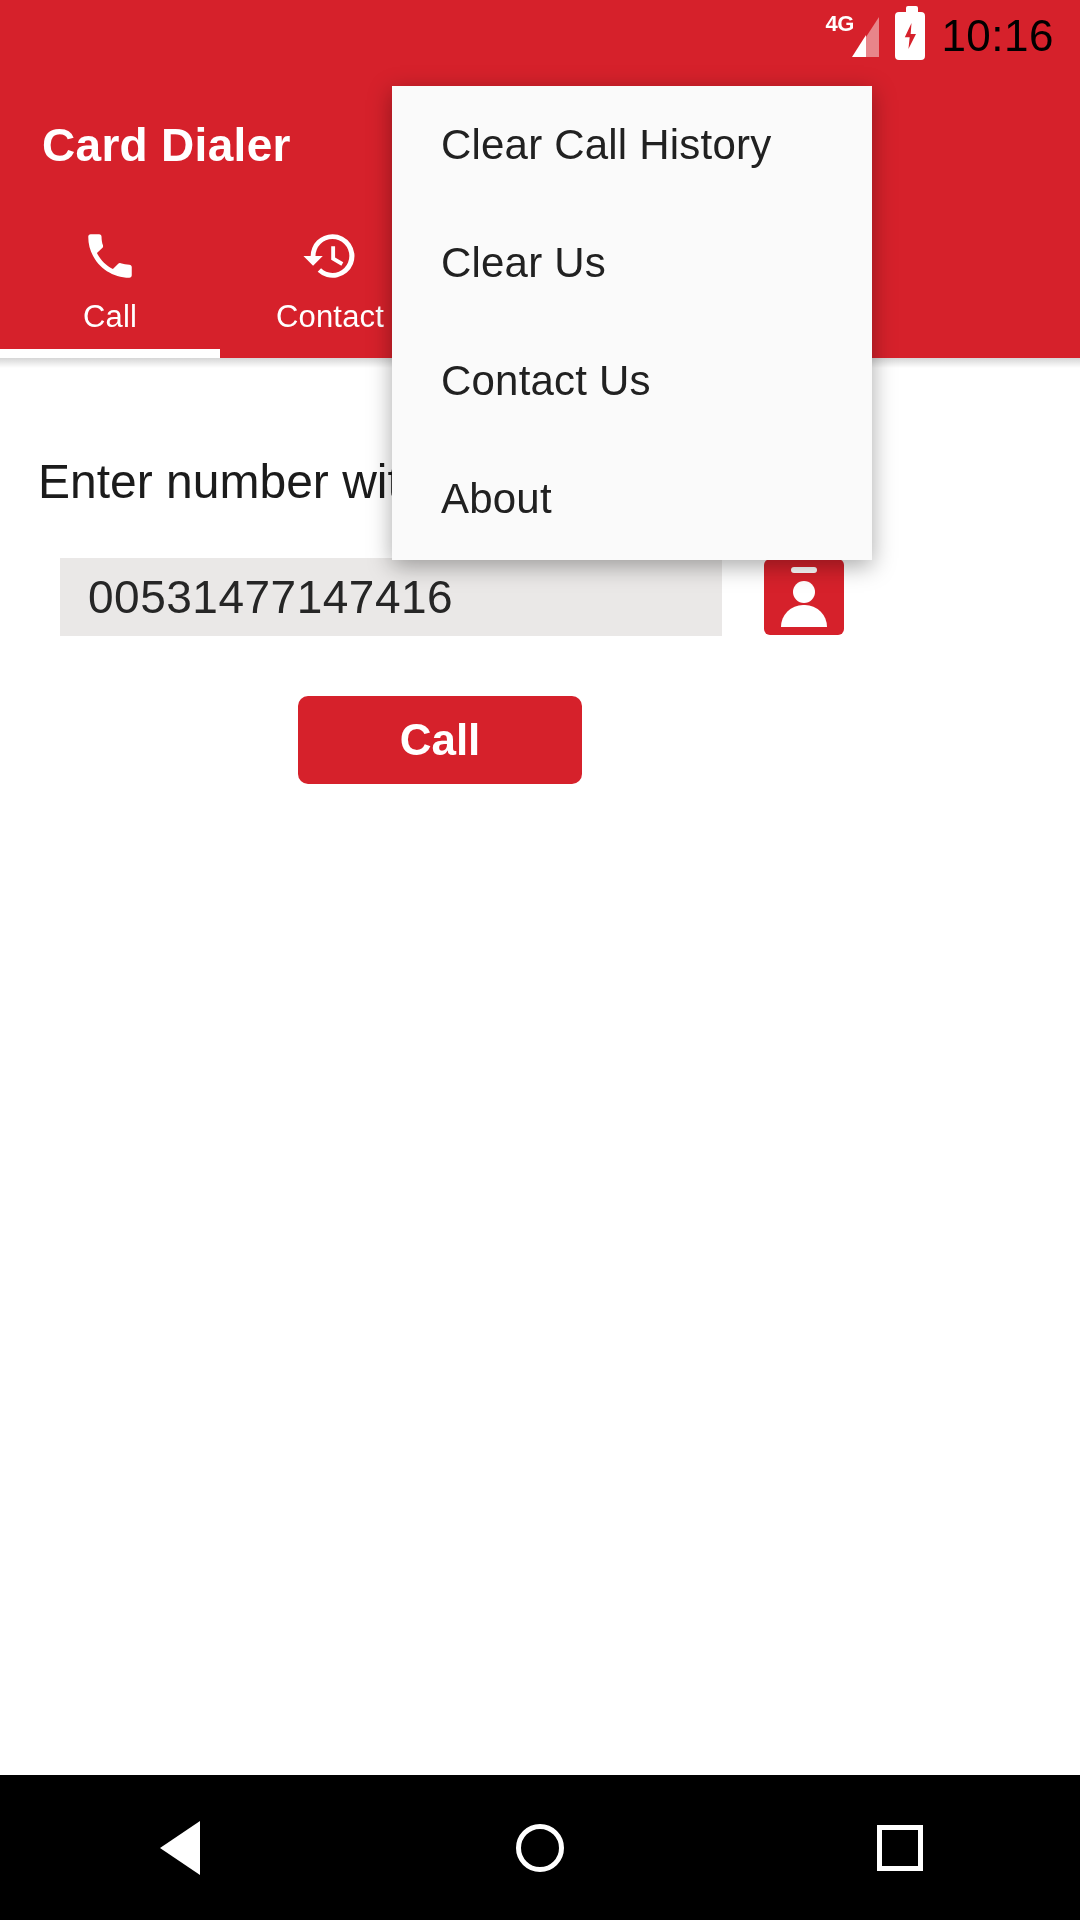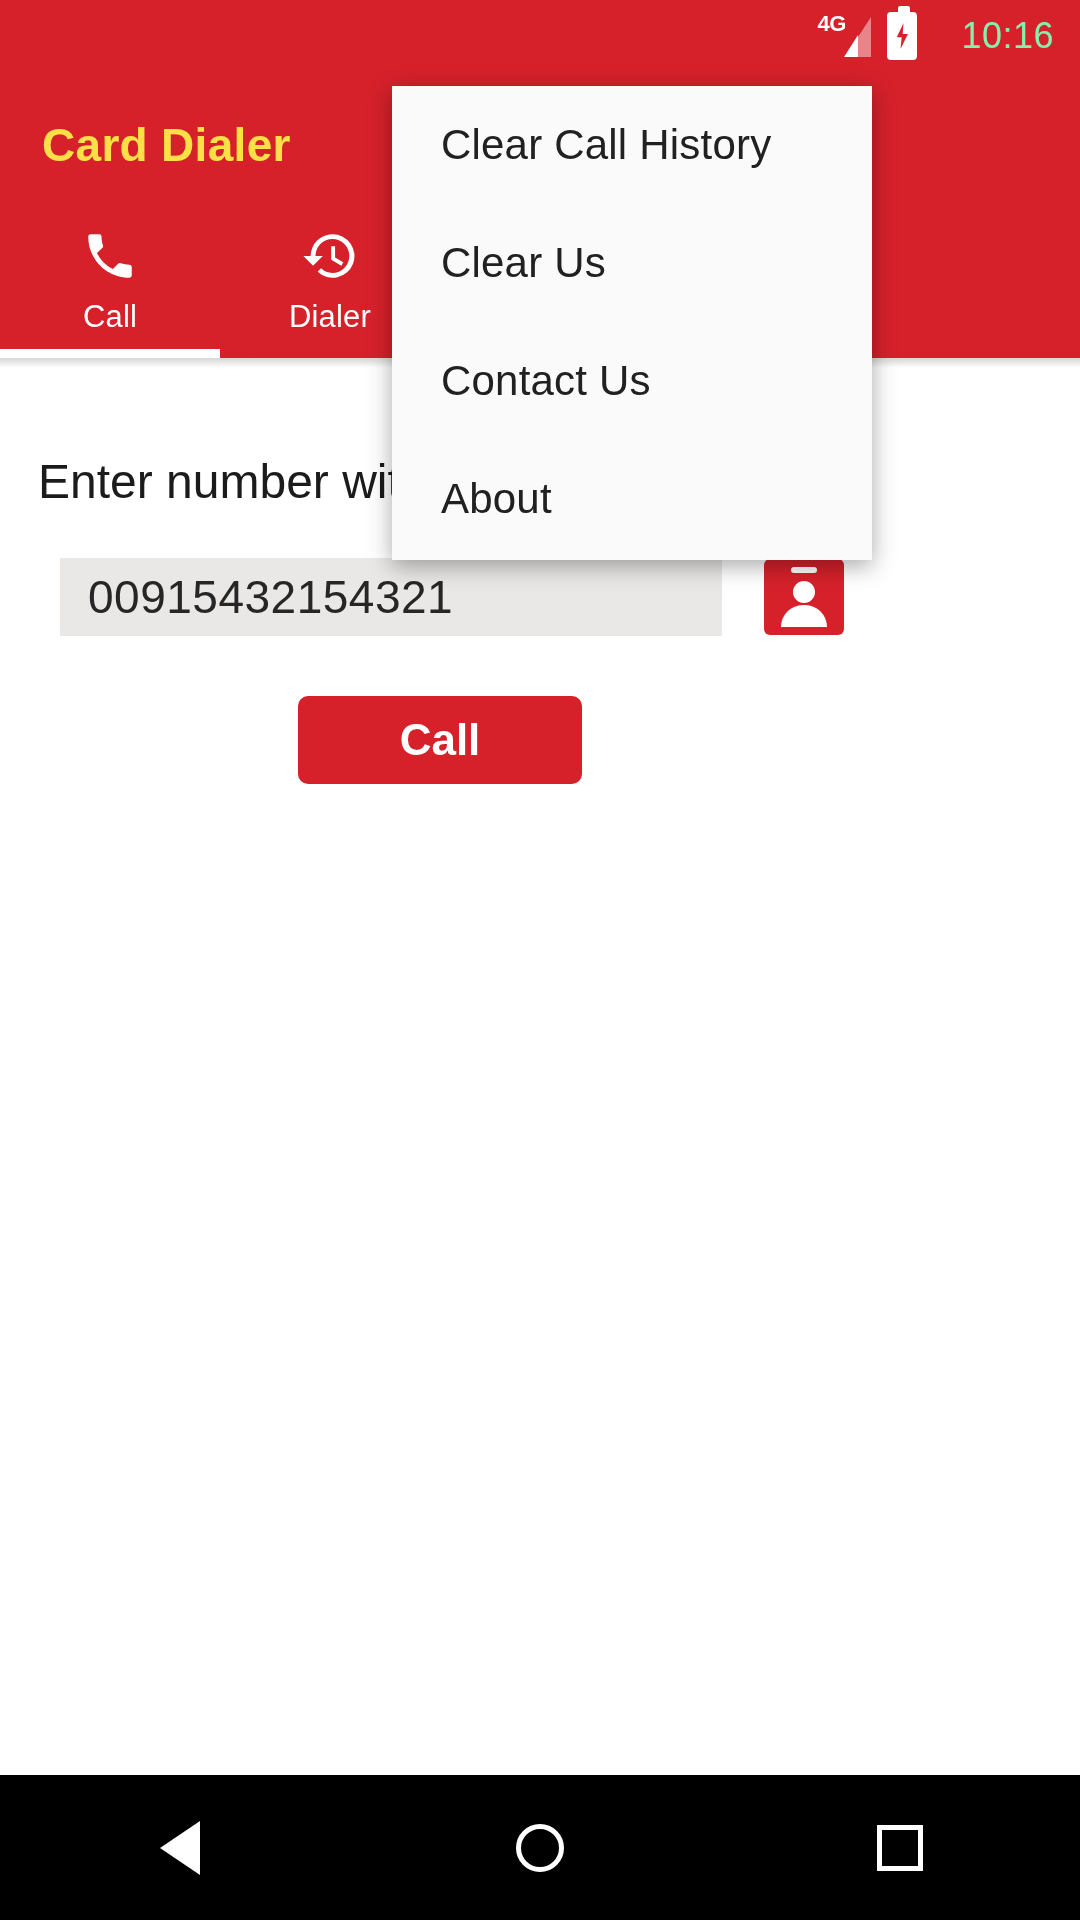--- a/index.html
+++ b/index.html
@@ -60,28 +60,28 @@
     width:12px; height:6px; background:#ffffff; border-radius:2px 2px 0 0;
   }
   .bolt {
     position:absolute; left:50%; top:50%;
     transform:translate(-50%,-50%);
     width:14px; height:26px;
     background:#d6212b;
     clip-path:polygon(58% 0%, 10% 55%, 45% 55%, 36% 100%, 90% 42%, 52% 42%);
   }
   .clock {
-    font-size:36px; color:#86efac; font-weight:500;
-    line-height:44px; letter-spacing:0.5px;margin-left:28px;
+    font-size:44px; color:#000000; font-weight:500;
+    line-height:44px; letter-spacing:0.5px;
   }
 
   
   .app-title {
     position:absolute; left:42px; top:118px;
-    font-size:46px; font-weight:bold; color:#fde047;
+    font-size:46px; font-weight:bold; color:#ffffff;
     letter-spacing:0.3px;
   }
 
   
   .tabs {
     position:absolute; left:0; top:215px;
     width:1080px; height:143px;
     display:flex;
   }
   .tab {
@@ -258,34 +258,34 @@
         <span class="tab-underline"></span>
       </div>
 
       <div class="tab">
         <span class="tab-icon">
           <svg viewBox="0 0 24 24" fill="#ffffff" aria-hidden="true">
             <path d="M13 3a9 9 0 0 0-9 9H1l4 4 4-4H6a7 7 0 1 1 7 7c-1.8 0-3.5-.7-4.7-1.9l-1.4 1.4A9 9 0 1 0 13 3z"></path>
             <path d="M12.5 8h1.6v4.6l3.4 2-0.8 1.4-4.2-2.5z"></path>
           </svg>
         </span>
-        <span class="tab-label">Dialer</span>
+        <span class="tab-label">Contact</span>
       </div>
 
     </div>
   </div>
 
   <div class="content">
     <div class="content-shadow"></div>
 
     <div class="prompt">Enter number with country code</div>
 
     <div class="input-row">
       <div class="number-field">
-        <span class="number-value">00915432154321</span>
+        <span class="number-value">00531477147416</span>
       </div>
       <div class="contact-btn">
         <span class="contact-card">
           <span class="contact-head"></span>
           <span class="contact-body"></span>
         </span>
       </div>
     </div>
 
     <button class="call-btn">Call</button>

